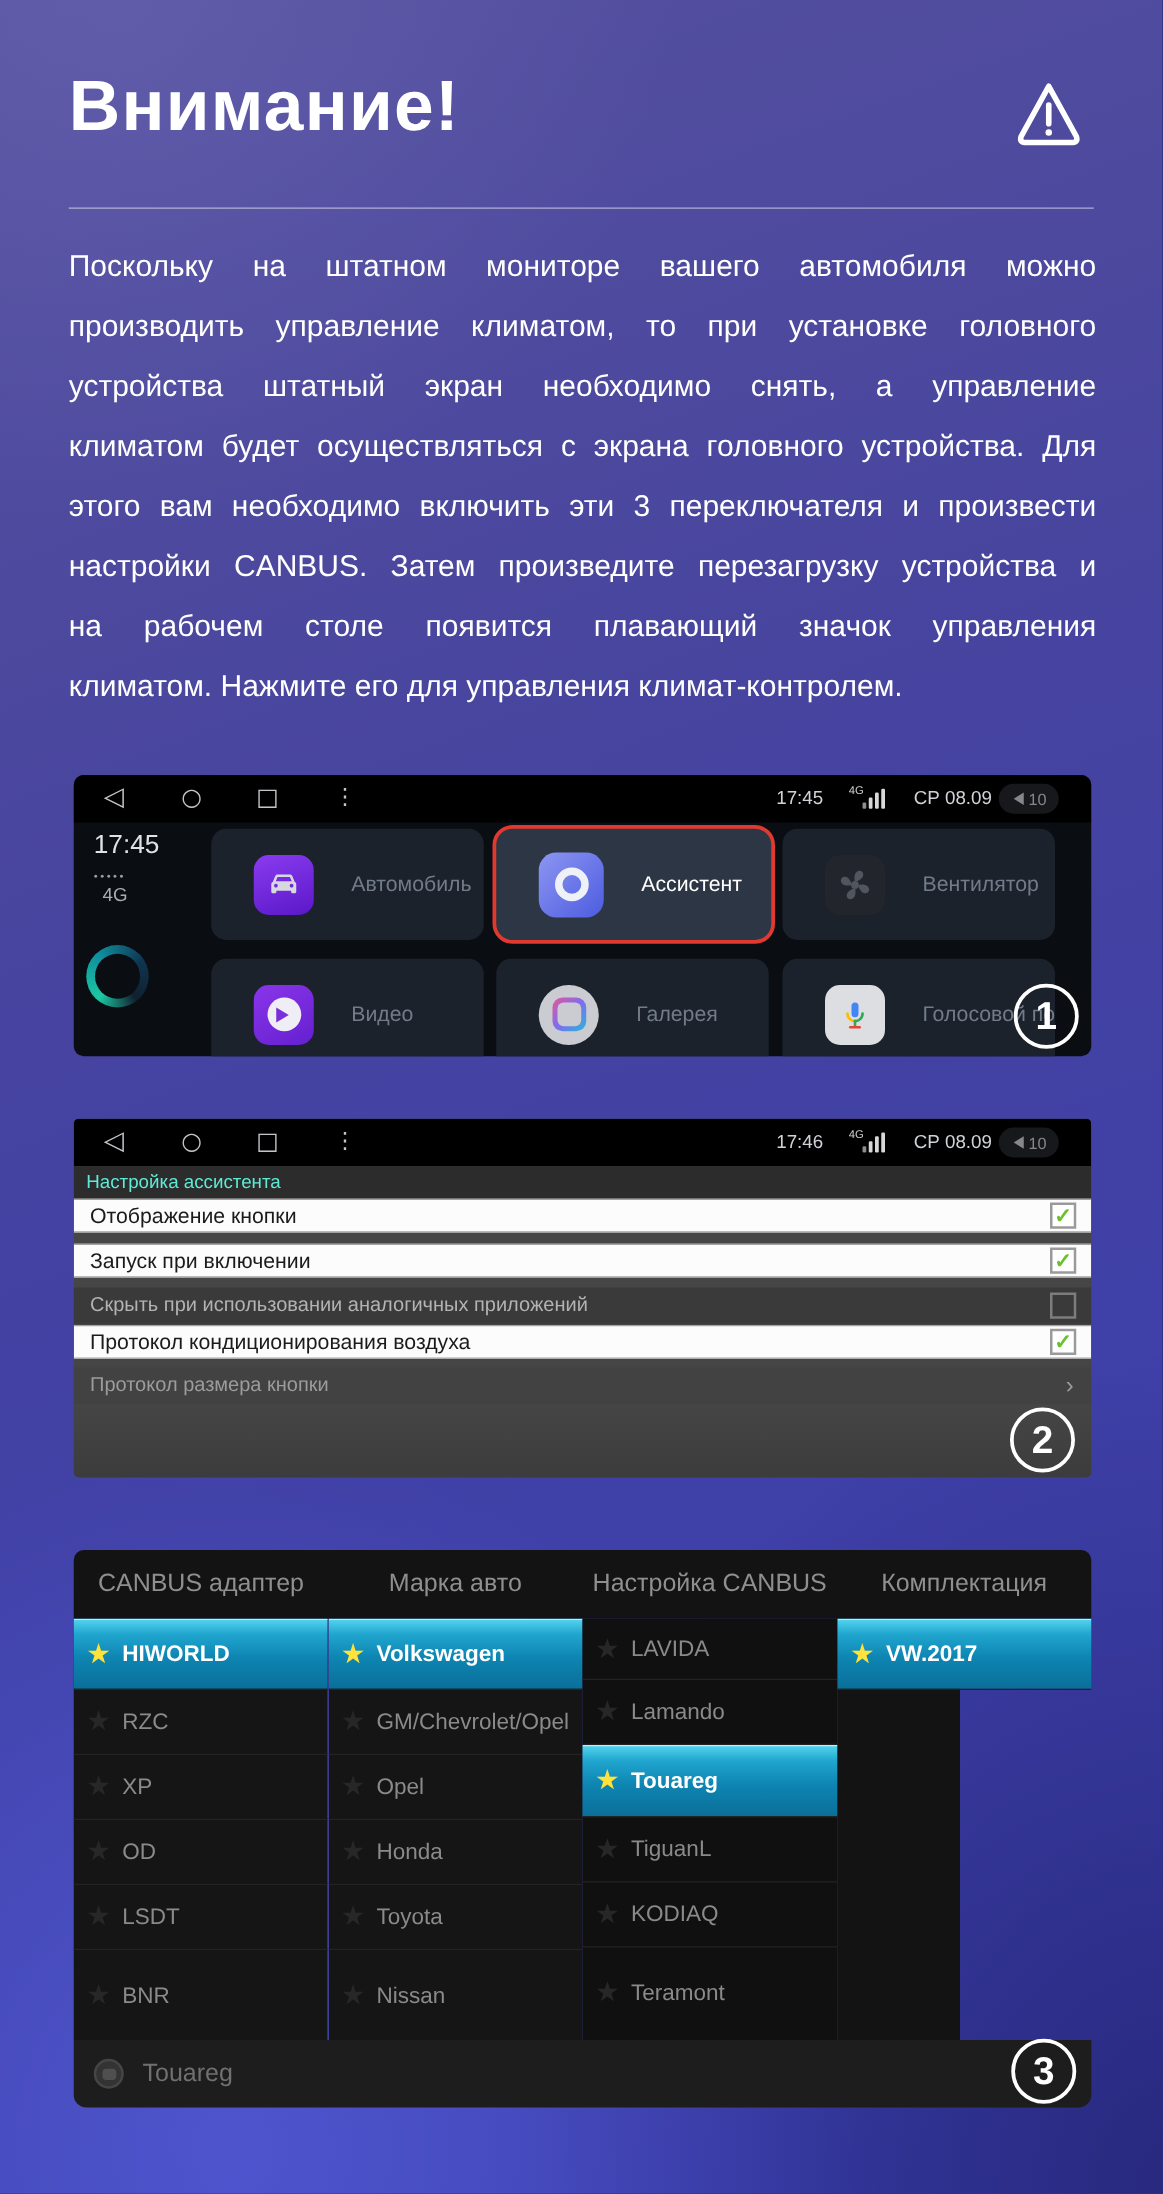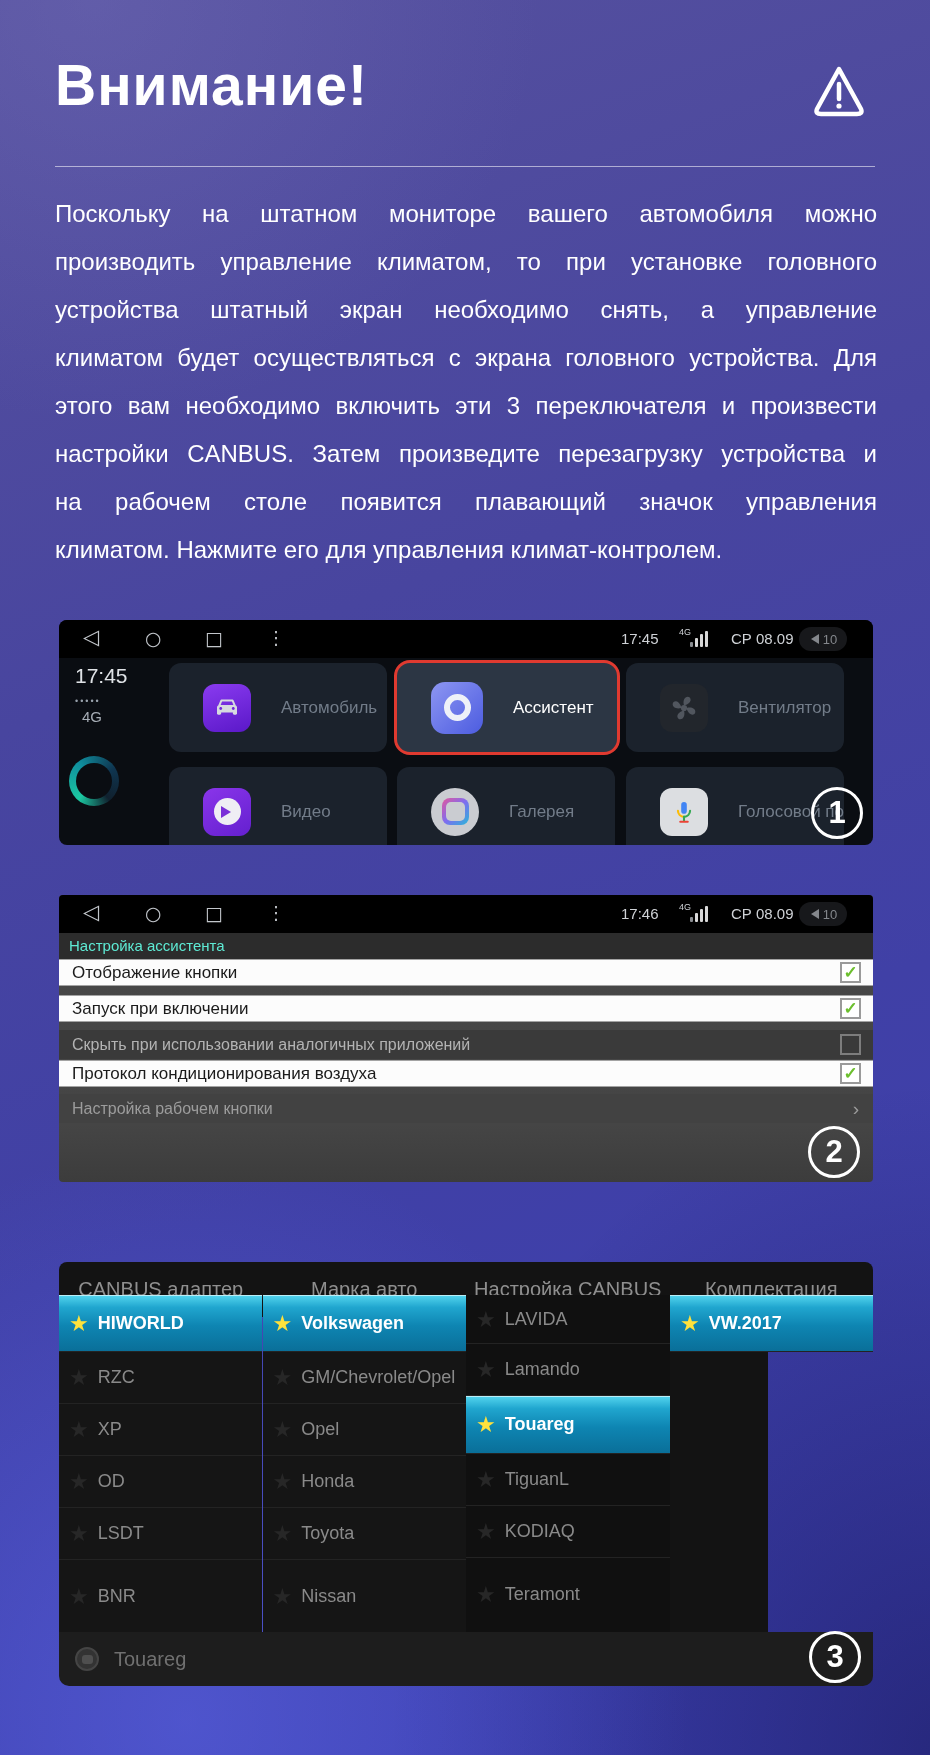--- a/index.html
+++ b/index.html
@@ -75,21 +75,21 @@
     color:#1b1b1b;font-size:17px;}
   .srow.dark{height:29px;background:#3a3a3a;color:#b3b3b3;font-size:16px;}
   .srow.grey{height:29px;background:#424242;color:#9c9c9c;font-size:16px;}
   .cb{margin-left:auto;margin-right:12px;width:21px;height:21px;border:2px solid #9a9a9a;background:#fff;
     display:flex;align-items:center;justify-content:center;}
   .cb span{color:#6cbf2e;font-size:17px;font-weight:bold;line-height:1;}
   .cb.un{background:transparent;border-color:#7d7d7d;}
   .chev{margin-left:auto;margin-right:14px;color:#9c9c9c;font-size:19px;}
   
   .s3{top:1240px;height:446px;overflow:visible;}
-  .c-header{position:absolute;left:0;top:0;width:814px;height:55px;background:#131313;border-radius:8px 8px 0 0;display:flex;margin-top:22px;}
+  .c-header{position:absolute;left:0;top:0;width:814px;height:55px;background:#131313;border-radius:8px 8px 0 0;display:flex;}
   .c-header .hc{width:203.5px;display:flex;align-items:center;justify-content:center;color:#8f8f8f;font-size:20px;}
   .c-body{position:absolute;left:0;top:55px;width:814px;height:337px;}
   .col{position:absolute;top:0;bottom:0;background:#151515;}
   .col.c1{left:0;width:203px;}
   .col.c2{left:203.5px;width:203.5px;}
   .col.c3{left:407px;width:204px;background:#101010;}
   .col.c4strip{left:611px;width:98px;background:#131313;}
   .crow{height:52px;border-bottom:1px solid #232323;display:flex;align-items:center;padding-left:10px;gap:9px;
     color:#8a8a8a;font-size:18px;white-space:nowrap;overflow:hidden;}
   .crow .star{font-size:22px;color:#272727;font-family:"DejaVu Sans",sans-serif;}
@@ -254,21 +254,21 @@
       <span>Скрыть при использовании аналогичных приложений</span>
       <span class="cb un"></span>
     </div>
     <div class="srow white" style="top:165px;">
       <span>Протокол кондиционирования воздуха</span>
       <span class="cb">
           <span>✓</span>
         </span>
     </div>
     <div class="srow grey" style="top:199px;">
-      <span>Настройка рабочем кнопки</span>
+      <span>Протокол размера кнопки</span>
       <span class="chev">›</span>
     </div>
   </div>
   <div class="badge" style="left:808px;top:1126px;">2</div>
 
   <div class="screen s3">
     <div class="c-header">
       <div class="hc">CANBUS адаптер</div>
       <div class="hc">Марка авто</div>
       <div class="hc">Настройка CANBUS</div>

